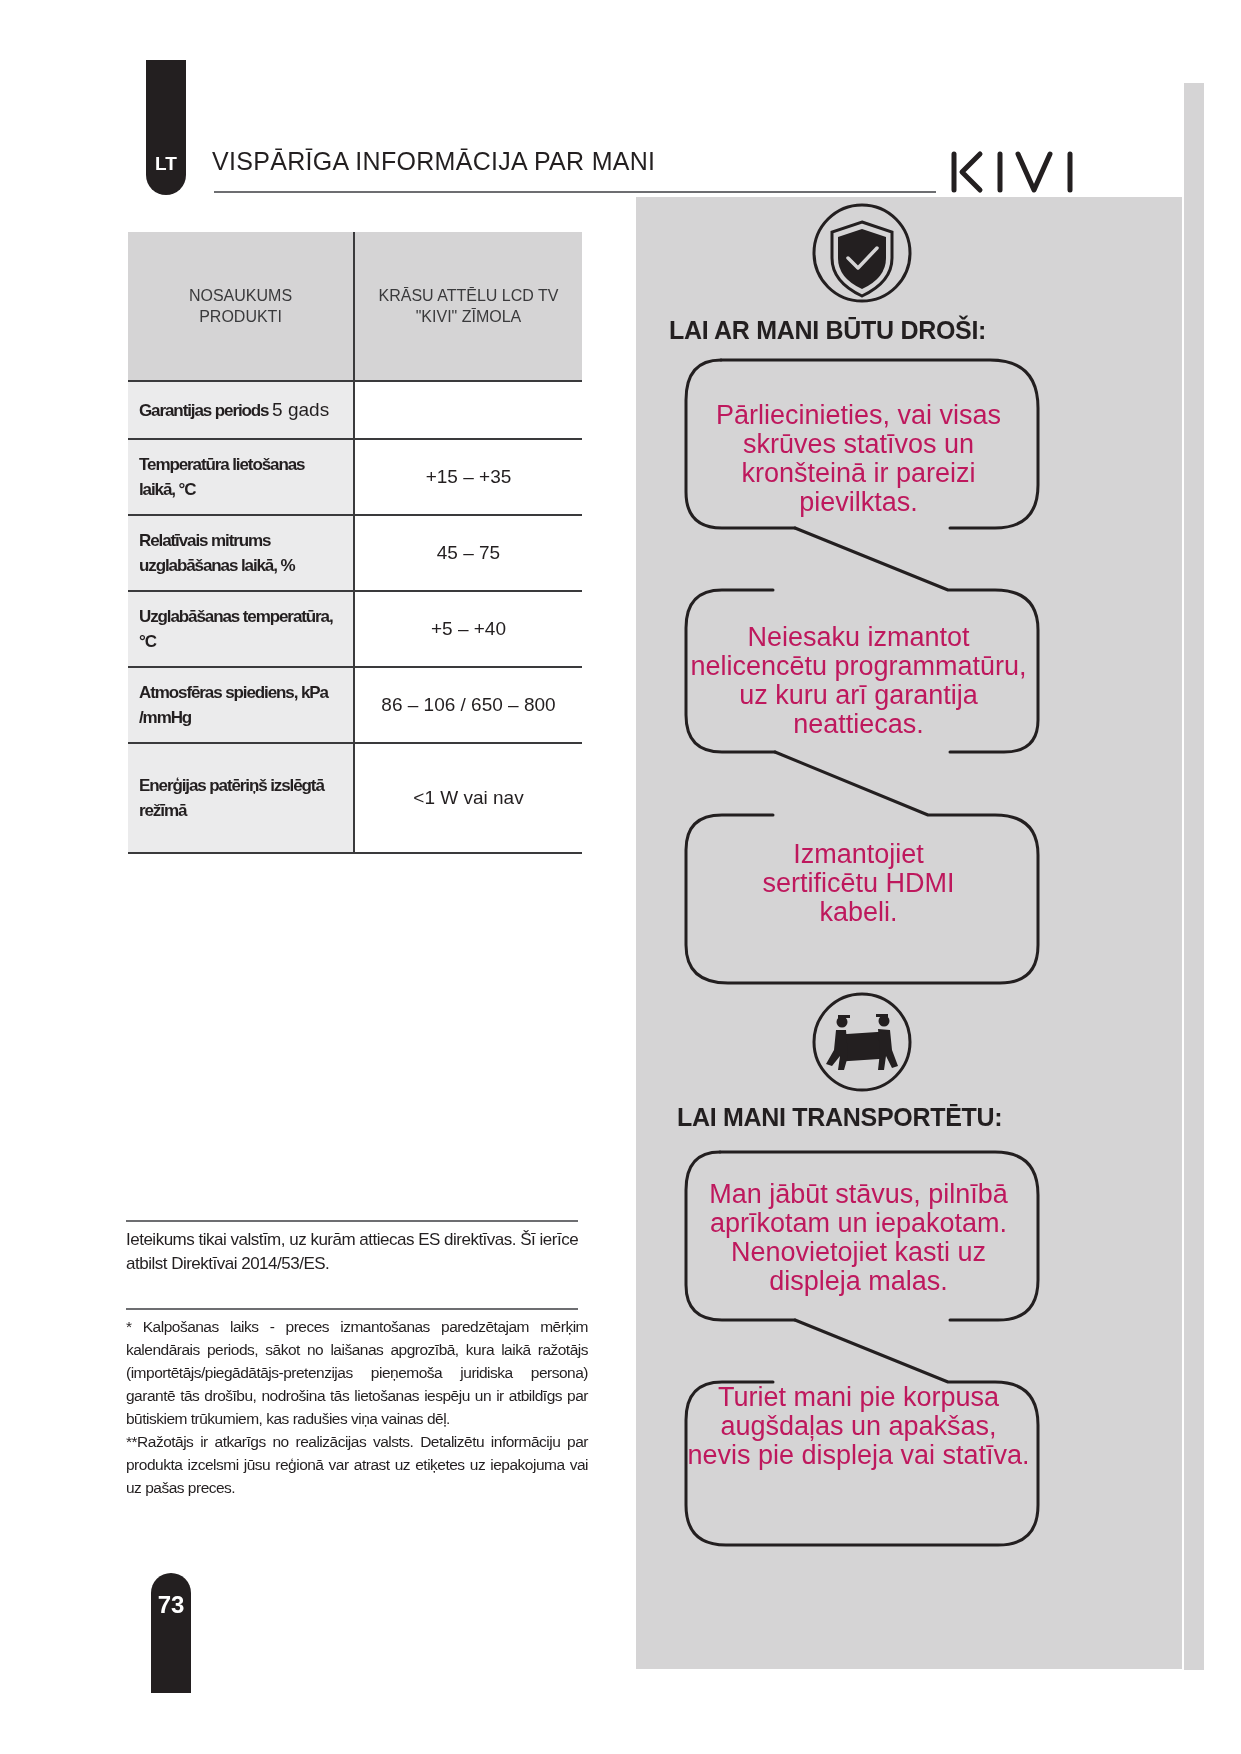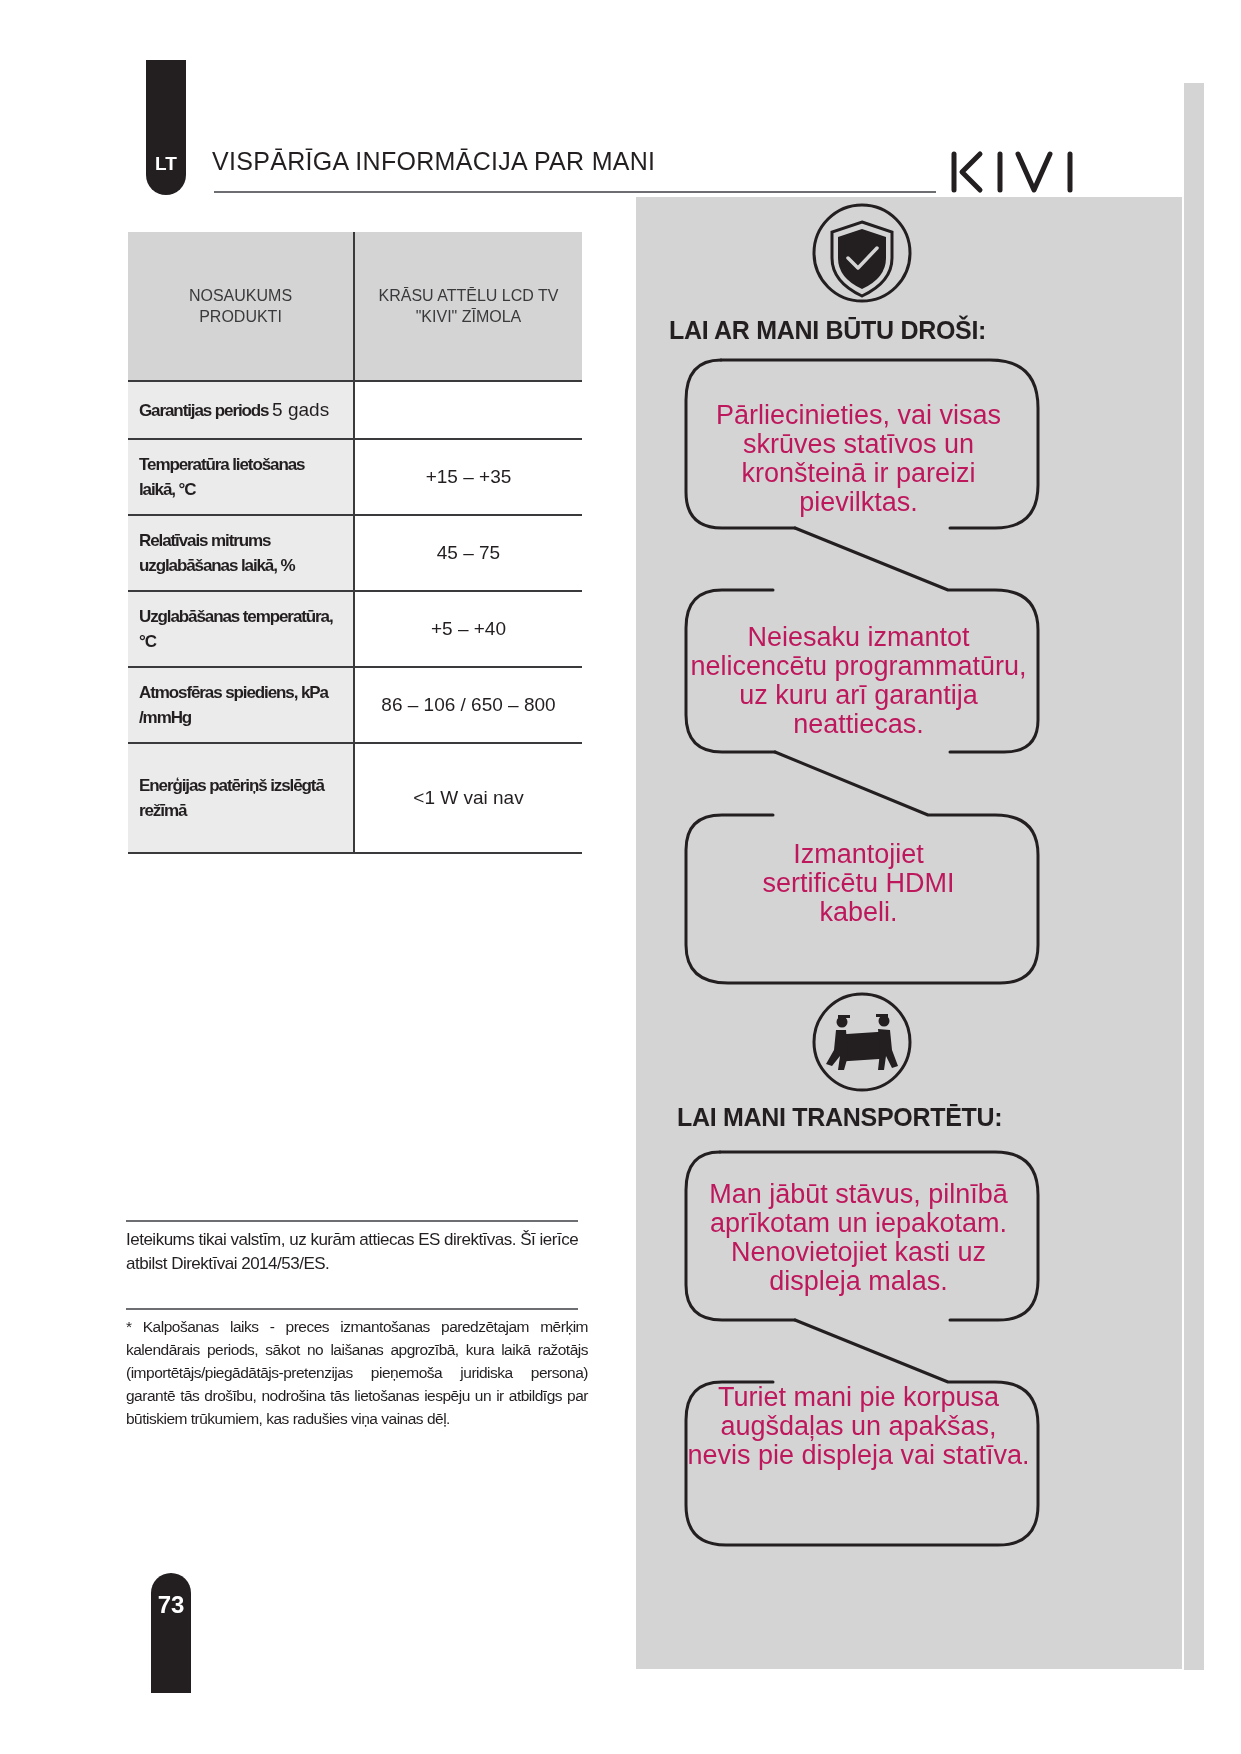--- a/index.html
+++ b/index.html
@@ -151,20 +151,21 @@
     <td class="val-cell">&lt;1 W vai nav</td>
   </tr>
 </tbody>
   </table>
 
 <div id="note-rule-1" class="abs rule"></div>
 <div id="note-ec" class="abs">Ieteikums tikai valstīm, uz kurām attiecas ES direktīvas. Šī ierīce atbilst Direktīvai 2014/53/ES.</div>
 <div id="note-rule-2" class="abs rule"></div>
 <div id="note-foot" class="abs">
   <p>* Kalpošanas laiks - preces izmantošanas paredzētajam mērķim kalendārais periods, sākot no laišanas apgrozībā, kura laikā ražotājs (importētājs/piegādātājs-pretenzijas pieņemoša juridiska persona) garantē tās drošību, nodrošina tās lietošanas iespēju un ir atbildīgs par būtiskiem trūkumiem, kas radušies viņa vainas dēļ.</p>
+  <p>**Ražotājs ir atkarīgs no realizācijas valsts. Detalizētu informāciju par produkta izcelsmi jūsu reģionā var atrast uz etiķetes uz iepakojuma vai uz pašas preces.</p>
 </div>
 
 <div id="page-tab" class="abs">
   <span>73</span>
 </div>
 
 <div id="info-panel" class="abs"></div>
 
 <svg id="bubbles-svg" class="abs" viewBox="0 0 1241 1754">
 

